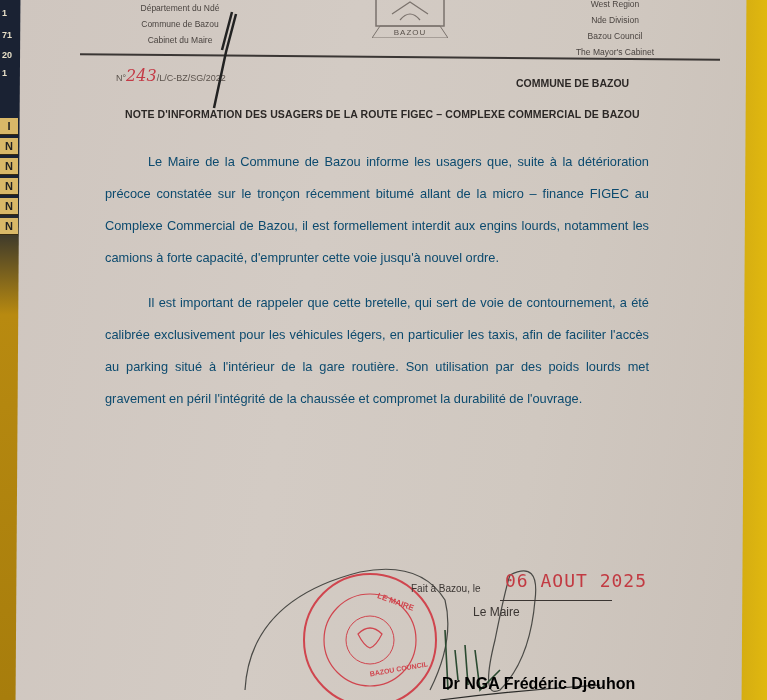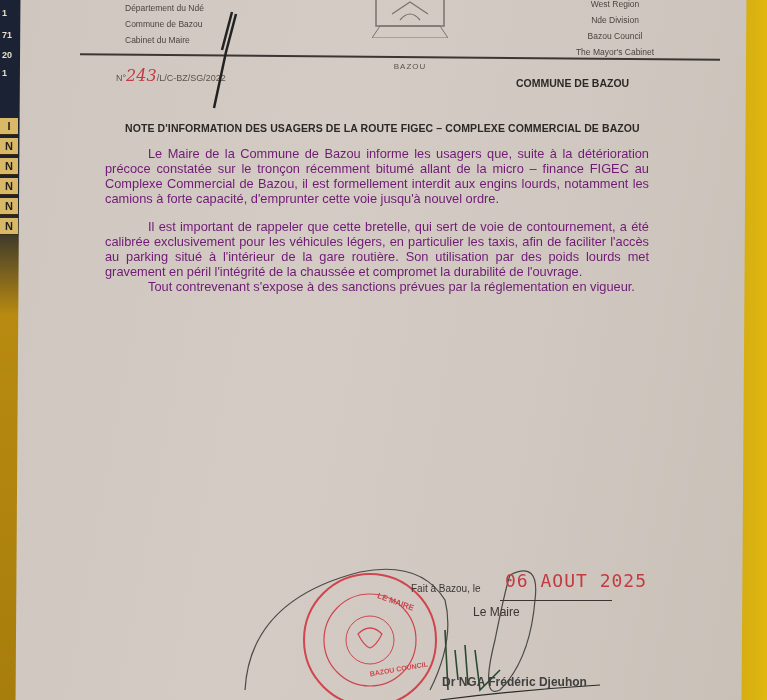--- a/index.html
+++ b/index.html
@@ -23,70 +23,70 @@
   .right-yellow {
     position:absolute; right:0; top:0; width:28px; height:700px;
     background:linear-gradient(to right,#d4ac12,#e0b80f);
   }
   .paper {
     position:absolute; left:18px; top:-10px; width:726px; height:720px;
     background:linear-gradient(100deg,#cfc6bf 0%,#d3cbc4 40%,#d0c8c0 70%,#c9c0b8 100%);
     transform:skewX(-0.4deg);
   }
   .header-left {
-    position:absolute; left:125px; top:0; width:110px; text-align:left;
+    position:absolute; left:125px; top:0; width:110px; text-align:center;
     font-size:8.5px; color:#4a4440; line-height:16px;
   }
   .logo {
     position:absolute; left:372px; top:-6px; width:76px; height:44px;
   }
   .logo-label {
     position:absolute; left:384px; top:28px; width:52px; text-align:center;
-    font-size:8px; color:#5a524c; letter-spacing:1px;margin-top:34px;
+    font-size:8px; color:#5a524c; letter-spacing:1px;
   }
   .header-right {
     position:absolute; left:560px; top:-4px; width:110px; text-align:center;
     font-size:8.5px; color:#4a4440; line-height:16px;
   }
   .hr-line {
     position:absolute; left:80px; top:56px; width:640px; height:2px;
     background:#3a3634; transform:rotate(0.5deg);
   }
   .ref {
     position:absolute; left:116px; top:66px; font-size:9px; color:#5a524c;
   }
   .ref .num { color:#c43a46; font-size:16px; font-style:italic; font-family:"DejaVu Serif", serif; }
   .commune {
     position:absolute; left:516px; top:77px; font-size:10.5px; color:#2c2826; font-weight:bold;
   }
   .title {
-    position:absolute; left:125px; top:122px; font-size:10.5px; color:#2c2826; font-weight:bold;
+    position:absolute; left:125px; top:108px; font-size:10.5px; color:#2c2826; font-weight:bold;
     letter-spacing:0.1px;
   }
   .body-text {
     position:absolute; left:105px; top:146px; width:544px;
-    font-size:12.8px; color:#701a75; line-height:15px; text-align:justify;
+    font-size:12.8px; color:#0c4a6e; line-height:32px; text-align:justify;
   }
   .body-text p { margin:0; text-indent:43px; }
   .body-text p.p2 { margin-top:13px; }
   .fait {
     position:absolute; left:411px; top:583px; font-size:10px; color:#3a3532;
   }
   .date-stamp {
     position:absolute; left:505px; top:570px; font-size:18px; color:#c23a42;
     letter-spacing:1px; font-family:"DejaVu Sans Mono", monospace;
   }
   .date-line {
     position:absolute; left:500px; top:600px; width:112px; height:1px; background:#3a3532;
   }
   .maire {
     position:absolute; left:473px; top:605px; font-size:12px; color:#3a3532;
   }
   .signatory {
-    position:absolute; left:442px; top:675px; font-size:12px; color:#404040; font-weight:bold;
+    position:absolute; left:442px; top:675px; font-size:16px; color:#000000; font-weight:bold;
   }
   .copies {
     position:absolute; left:98px; top:708px; font-size:12px; color:#404040; font-weight:bold;
     text-decoration:underline;
   }
   svg.overlay { position:absolute; left:0; top:0; }
 </style>
 </head>
 <body>
 
@@ -133,21 +133,20 @@
   <span>N°</span><span class="num">243</span><span>/L/C-BZ/SG/2022</span>
 </div>
 
 <div class="commune">COMMUNE DE BAZOU</div>
 
 <div class="title">NOTE D'INFORMATION DES USAGERS DE LA ROUTE FIGEC – COMPLEXE COMMERCIAL DE BAZOU</div>
 
 <div class="body-text">
   <p>Le Maire de la Commune de Bazou informe les usagers que, suite à la détérioration précoce constatée sur le tronçon récemment bitumé allant de la micro – finance FIGEC au Complexe Commercial de Bazou, il est formellement interdit aux engins lourds, notamment les camions à forte capacité, d'emprunter cette voie jusqu'à nouvel ordre.</p>
   <p class="p2">Il est important de rappeler que cette bretelle, qui sert de voie de contournement, a été calibrée exclusivement pour les véhicules légers, en particulier les taxis, afin de faciliter l'accès au parking situé à l'intérieur de la gare routière. Son utilisation par des poids lourds met gravement en péril l'intégrité de la chaussée et compromet la durabilité de l'ouvrage.</p>
-  <p>Tout contrevenant s'expose à des sanctions prévues par la réglementation en vigueur.</p>
 </div>
 
 <svg class="overlay" width="767" height="700">
 
   <path d="M232 12 L222 50 M236 14 L226 52 M226 52 L214 108" stroke="#222" stroke-width="2.5" fill="none"></path>
 
   <path d="M245 690 Q250 600 360 572 Q420 560 445 600 Q455 640 430 690" stroke="#4a4a46" stroke-width="1.2" fill="none"></path>
   <path d="M510 575 Q540 560 535 600 Q530 660 500 690 Q480 700 495 640 Q505 590 510 575 Z" stroke="#4a4a46" stroke-width="1.2" fill="none"></path>
 
   <path d="M445 630 L448 690 M455 650 L458 680 M465 645 L468 685 M475 650 L480 690 L500 670" stroke="#2a4a30" stroke-width="1.6" fill="none"></path>

